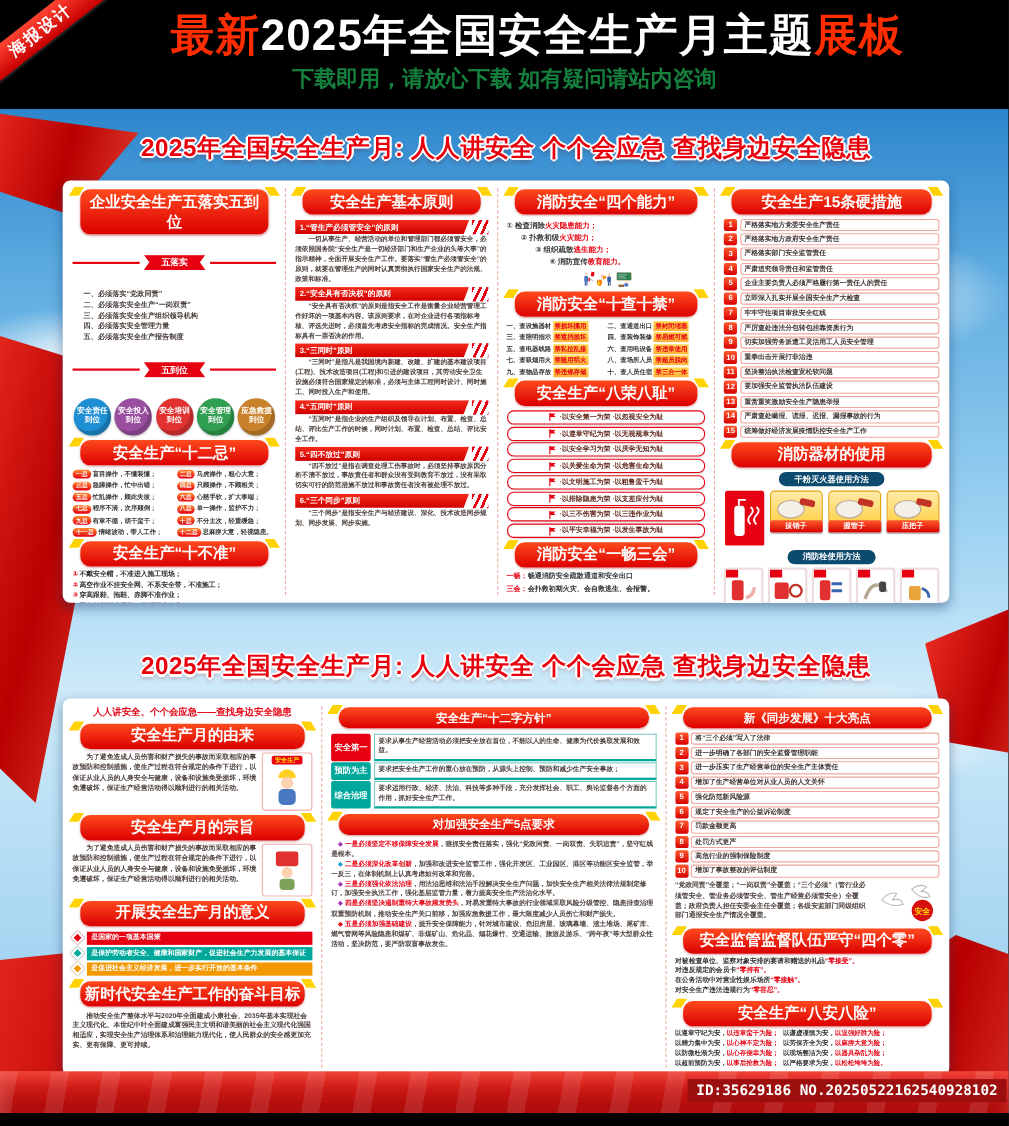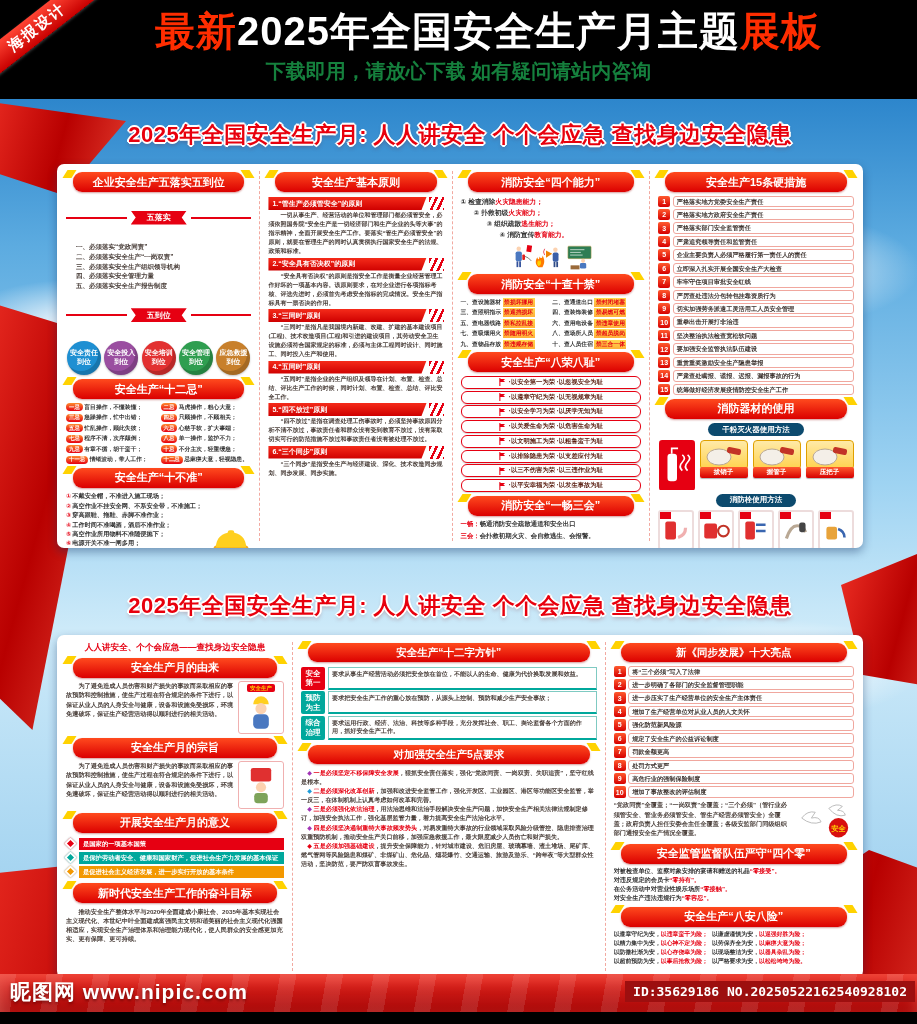--- a/index.html
+++ b/index.html
@@ -31,21 +31,21 @@
 .panel1{top:112px;height:436px}.panel2{top:583px;height:395px}
 .panel-head{height:46px;line-height:46px;text-align:center;font-size:22px;font-weight:900;
   color:#e8000d;white-space:nowrap;letter-spacing:.5px;
   text-shadow:-2px 0 #fff,2px 0 #fff,0 -2px #fff,0 2px #fff,-1px -1px #fff,1px 1px #fff,1px -1px #fff,-1px 1px #fff,0 3px 4px rgba(120,0,0,.35)}
 .card{position:absolute;left:0;right:0;top:52px;bottom:0;background:#fff;border-radius:7px;
   box-shadow:0 4px 10px rgba(15,40,90,.4);padding:7px 9px;display:flex;gap:8px;overflow:hidden}
 .col{display:flex;flex-direction:column;gap:2.5px;min-width:0}
 .colsep{border-right:1.5px dashed #f2a9a0;padding-right:8px}
 
 .banner{position:relative;background:linear-gradient(180deg,#ff4a1e,#db0000);color:#fff;
-  font-weight:bold;font-size:11px;text-align:center;border-radius:9px;padding:2.5px 2px;margin:1px 7px;
+  font-weight:bold;font-size:14px;text-align:center;border-radius:9px;padding:2.5px 2px;margin:1px 7px;
   box-shadow:0 1px 2px rgba(150,0,0,.4)}
 .banner::before,.banner::after{content:"";position:absolute;top:-2px;width:9px;height:8px;background:#ffd200}
 .banner::before{left:-8px;transform:skewX(-32deg)}
 .banner::after{right:-8px;transform:skewX(32deg)}
 .tagline{display:flex;align-items:center;gap:4px;margin:15px 0}
 .tl{flex:1;height:2px;background:#e60012}
 .tag{background:#e60012;color:#fff;font-weight:bold;font-size:8px;padding:1.5px 16px;
   clip-path:polygon(0 0,100% 0,calc(100% - 5px) 50%,100% 100%,0 100%,5px 50%)}
 
 .pl{font-size:6.5px;font-weight:bold;color:#4a3f3a;line-height:1.5;padding-left:10px}
@@ -104,21 +104,21 @@
 .body-illu{display:flex;gap:4px}
 .bi-text{flex:1;font-size:6.2px;font-weight:bold;color:#4a3f3a;line-height:1.5;text-indent:2em}
 .illu{width:46px;flex:none;border:1px solid #f0b0b0;border-radius:3px;display:flex;flex-direction:column;
   align-items:center;padding:2px;gap:1px}
 .illu-banner{background:#e60012;color:#ffd200;font-size:5.5px;font-weight:bold;padding:.5px 3px;border-radius:2px}
 .mean{display:flex;align-items:center;gap:4px;margin:2px 0}
 .dia{width:9px;height:9px;flex:none;transform:rotate(45deg);border:2px solid #fff;box-shadow:0 0 2px rgba(0,0,0,.4)}
 .mstrip{flex:1;color:#fff;font-size:6.3px;font-weight:bold;padding:2px 4px;line-height:1.25}
 
 .fang{display:flex;gap:3px;margin:1.5px 0}
-.fk{width:24px;flex:none;color:#fff;font-weight:bold;font-size:7.5px;display:flex;align-items:center;
+.fk{width:36px;flex:none;color:#fff;font-weight:bold;font-size:7.5px;display:flex;align-items:center;
   justify-content:center;text-align:center;line-height:1.25;border-radius:2px;padding:2px}
 .ft{flex:1;border:1px solid #7fcac2;border-bottom:2.5px solid #00a89c;font-size:6.1px;font-weight:bold;
   color:#4a3f3a;padding:2px 3px;line-height:1.45}
 .req{font-size:6.1px;font-weight:bold;color:#4a3f3a;line-height:1.5;text-indent:1em}
 .req-d::before{content:"◆ "}
 .rlead{color:#e60012}
 
 .cover-wrap{display:flex;gap:3px}
 .cover-body{flex:1;font-size:6.2px;font-weight:bold;color:#4a3f3a;line-height:1.5}
 .zero{font-size:6.2px;font-weight:bold;color:#333;line-height:1.45}
@@ -816,16 +816,15 @@
           </span>
             <span class="risk">
             <span class="ra">以严格要求为安，</span><span class="rb">以松松垮垮为险。</span>
           </span>
           </div>
       </div>
     </div>
   </section>
 
   <div class="foot-band"></div>
-  <div class="site-mark">昵图网 www.nipic.com</div>
   <div class="id-mark">ID:35629186 NO.20250522162540928102</div>
   <div class="bottom-black"></div>
 </div>
 
 </body></html>

